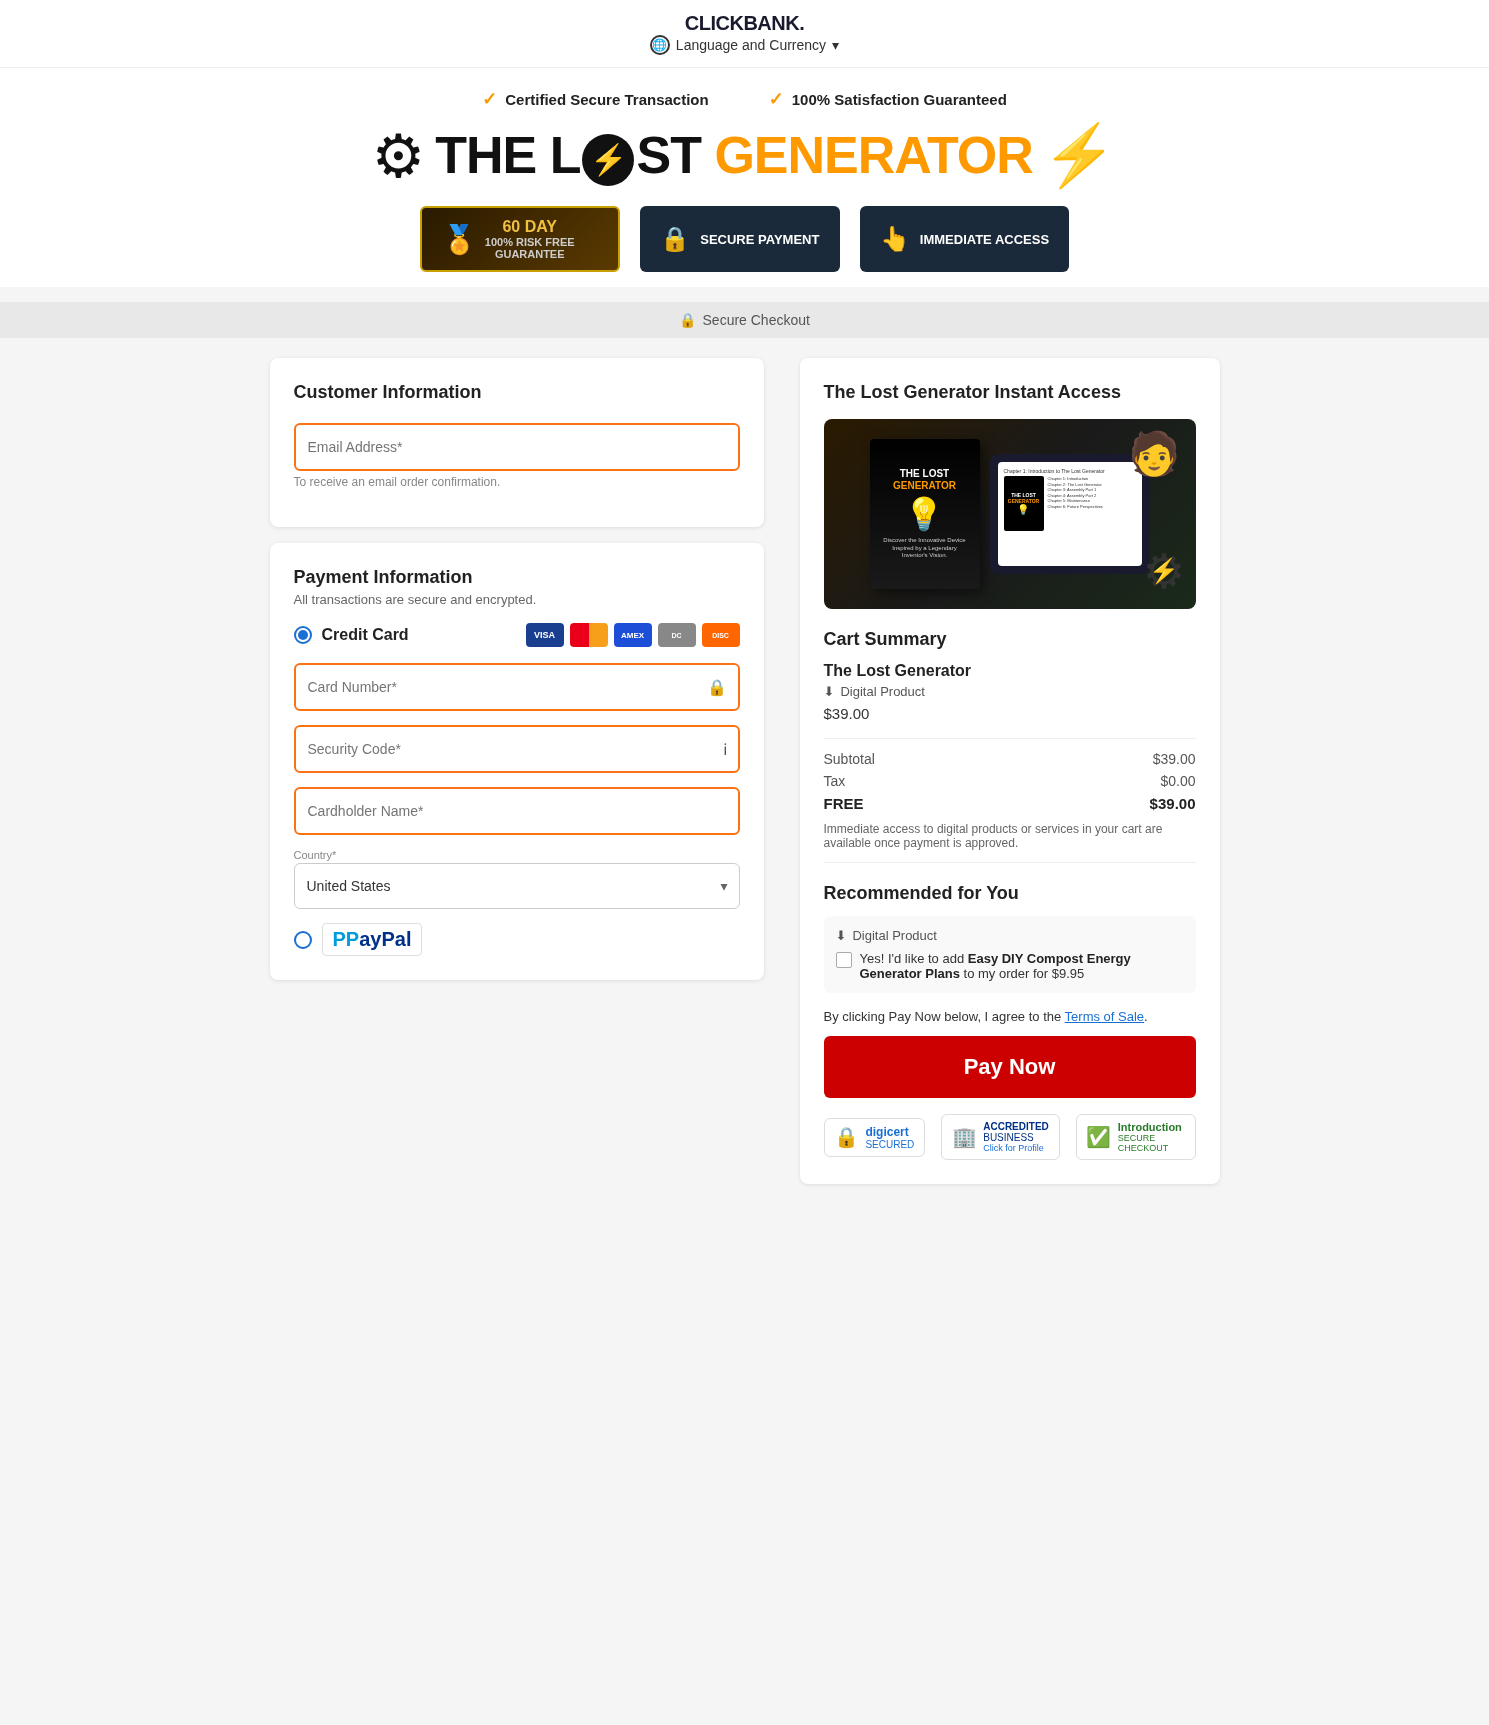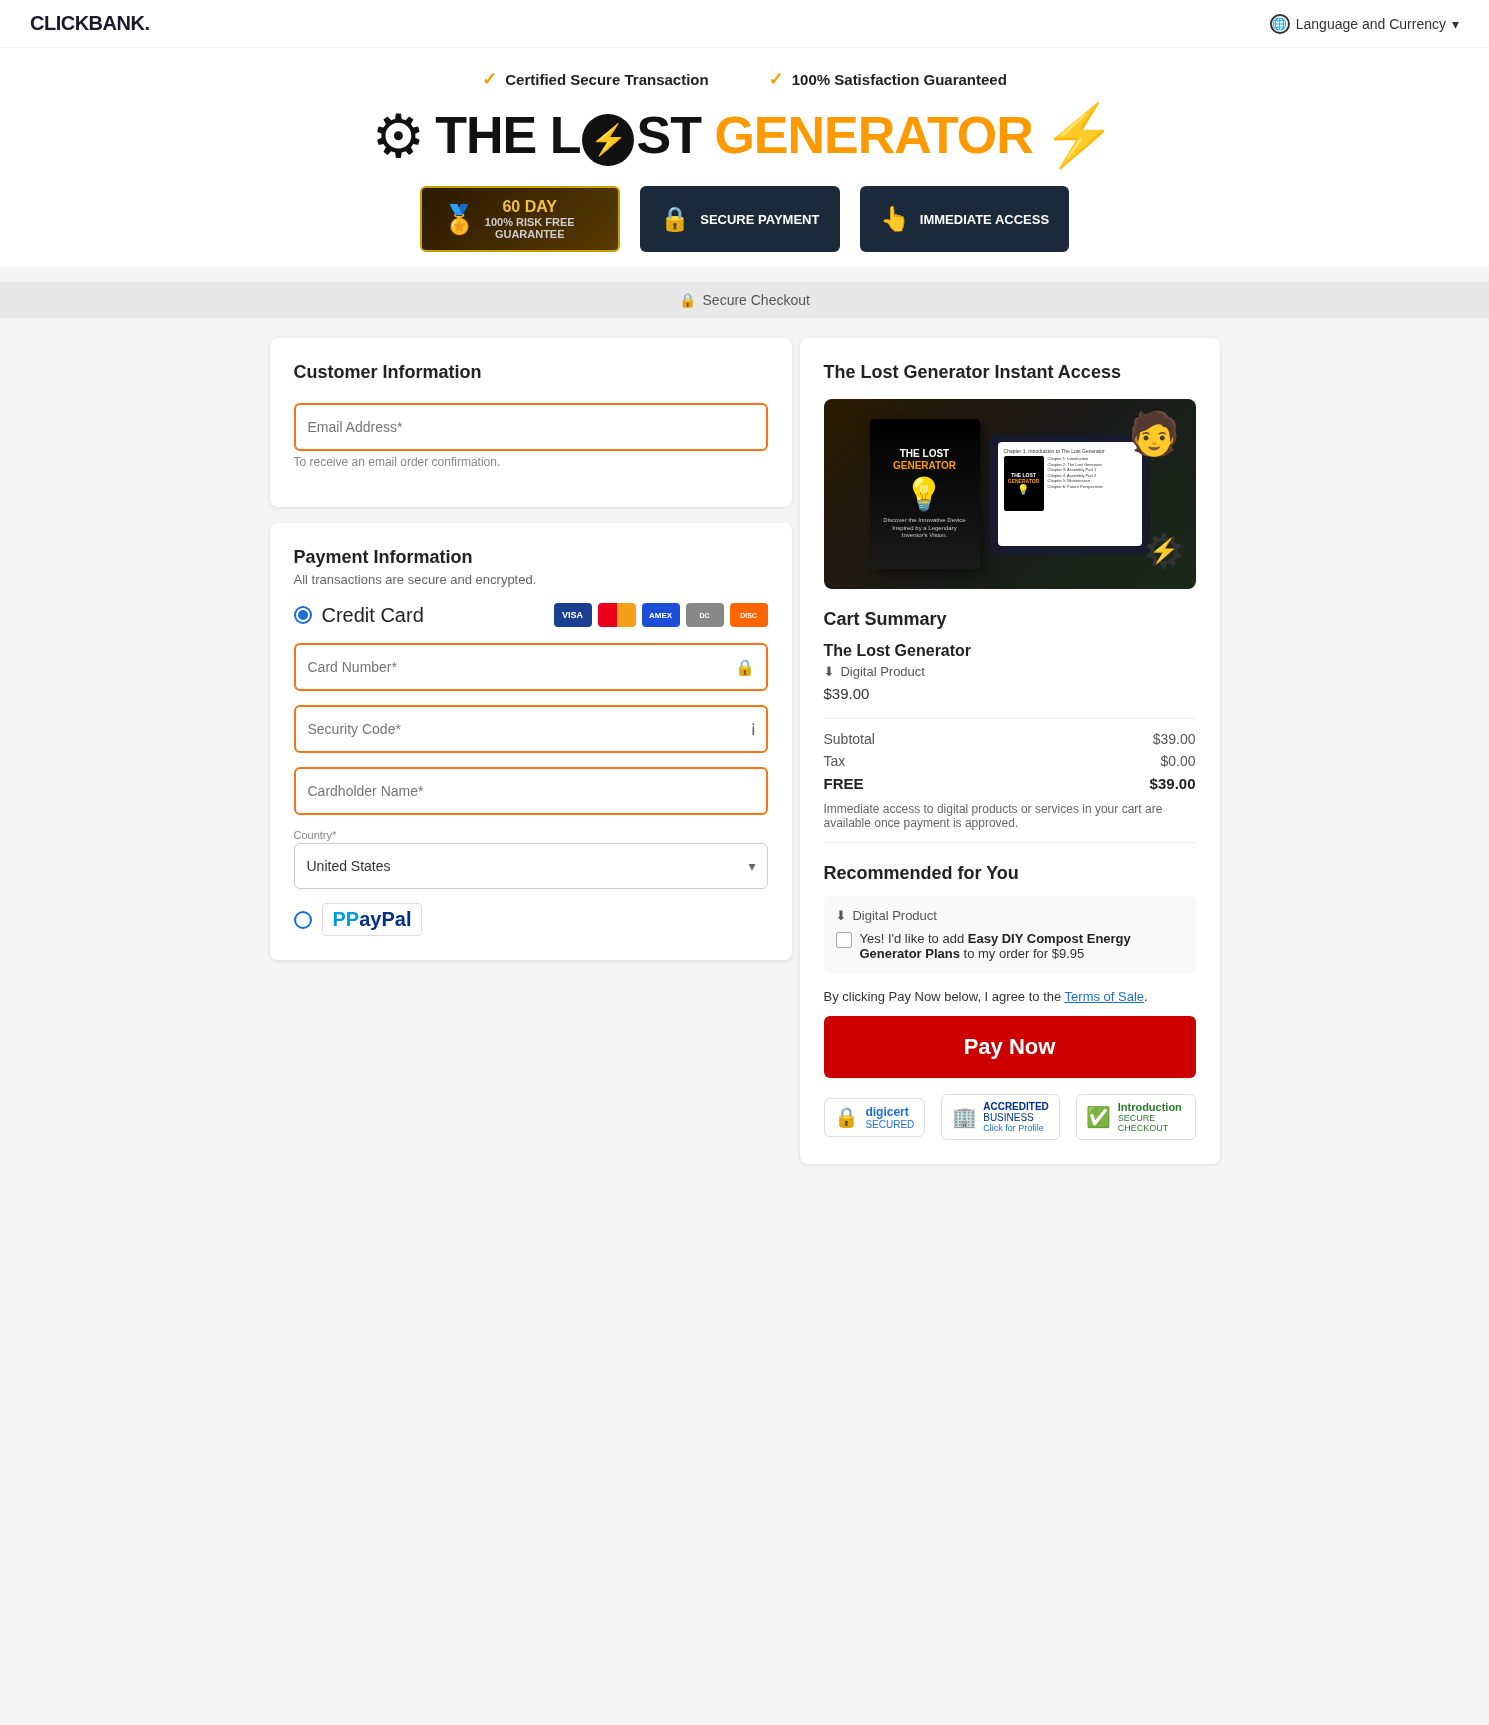--- a/index.html
+++ b/index.html
@@ -1,19 +1,19 @@
 <!DOCTYPE html>
 <html><head>
   <meta charset="utf-8">
   <style>
     * { box-sizing: border-box; margin: 0; padding: 0; }
     body { font-family: Arial, sans-serif; background: #f5f5f5; color: #333; font-size: 14px; }
 
     
-    .header { background: #fff; padding: 12px 30px; display: flex; justify-content: space-between; align-items: center; border-bottom: 1px solid #eee; }
+    .header { background: #fff; padding: 12px 30px; display: flex; justify-content: space-between; align-items: center; border-bottom: 1px solid #eee; flex-direction: column; }
     .clickbank-logo { font-size: 20px; font-weight: bold; color: #1a1a2e; letter-spacing: -0.5px; }
     .clickbank-logo span { color: #1a1a2e; }
     .clickbank-logo .click { font-weight: 900; }
     .lang-currency { display: flex; align-items: center; gap: 6px; color: #333; font-size: 14px; cursor: pointer; }
     .globe-icon { width: 20px; height: 20px; border: 2px solid #333; border-radius: 50%; display: inline-flex; align-items: center; justify-content: center; font-size: 12px; }
 
     
     .hero-banner { background: #fff; padding: 20px 30px 0; text-align: center; }
     .hero-banner-top { display: flex; justify-content: center; gap: 60px; margin-bottom: 10px; }
     .hero-check { display: flex; align-items: center; gap: 8px; font-size: 15px; font-weight: 600; color: #222; }
@@ -29,37 +29,37 @@
     .badge { background: #1a2a3a; color: #fff; border-radius: 6px; padding: 10px 20px; display: flex; align-items: center; gap: 10px; font-weight: 700; font-size: 13px; min-width: 200px; justify-content: center; }
     .badge-gold { background: linear-gradient(135deg, #2a1a00, #5a3a00); border: 2px solid #c8a000; }
     .badge-60day { flex-direction: column; align-items: flex-start; }
     .badge-title { font-size: 16px; color: #f0c040; }
     .badge-subtitle { font-size: 11px; color: #ccc; }
 
     
     .secure-bar { background: #e8e8e8; text-align: center; padding: 10px; color: #555; font-size: 14px; display: flex; align-items: center; justify-content: center; gap: 6px; }
 
     
-    .main-content { max-width: 980px; margin: 20px auto; display: flex; gap: 8px; padding: 0 15px; }
+    .main-content { max-width: 980px; margin: 20px auto; display: flex; gap: 36px; padding: 0 15px; }
 
     
     .left-panel { flex: 1; display: flex; flex-direction: column; gap: 16px; }
 
     .panel { background: #fff; border-radius: 8px; padding: 24px; box-shadow: 0 1px 4px rgba(0,0,0,0.1); }
     .panel-title { font-size: 18px; font-weight: 700; color: #222; margin-bottom: 4px; }
     .panel-subtitle { font-size: 13px; color: #666; margin-bottom: 16px; }
 
     .form-group { margin-bottom: 14px; }
     .form-input { width: 100%; border: 2px solid #f97316; border-radius: 6px; padding: 14px 12px; font-size: 14px; color: #666; outline: none; }
     .input-hint { font-size: 12px; color: #888; margin-top: 4px; }
 
     .payment-method { display: flex; align-items: center; gap: 10px; margin-bottom: 16px; }
     .radio-blue { width: 18px; height: 18px; border-radius: 50%; border: 2px solid #1a6fd4; background: #fff; display: inline-block; position: relative; flex-shrink: 0; }
     .radio-blue.selected::after { content: ''; width: 10px; height: 10px; background: #1a6fd4; border-radius: 50%; position: absolute; top: 2px; left: 2px; }
-    .radio-label { font-size: 20px; font-weight: 400; color: #222; }
+    .radio-label { font-size: 16px; font-weight: 700; color: #222; }
     .card-logos { display: flex; gap: 6px; margin-left: auto; }
     .card-logo { width: 38px; height: 24px; border-radius: 4px; display: flex; align-items: center; justify-content: center; font-size: 9px; font-weight: 900; color: #fff; }
     .visa { background: #1a3f91; }
     .mastercard { background: linear-gradient(to right, #eb001b 50%, #f79e1b 50%); }
     .amex { background: #1d4ed8; }
     .diners { background: #888; }
     .discover { background: #f60; }
 
     .input-with-icon { position: relative; }
     .input-with-icon .input-icon { position: absolute; right: 12px; top: 50%; transform: translateY(-50%); color: #555; font-size: 16px; }

